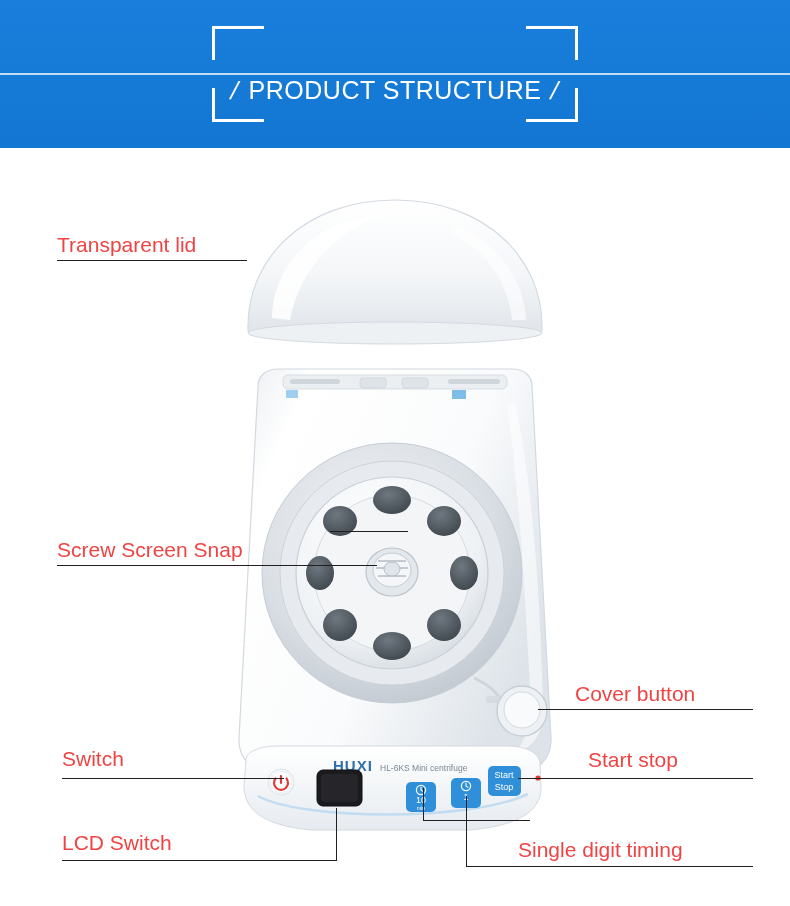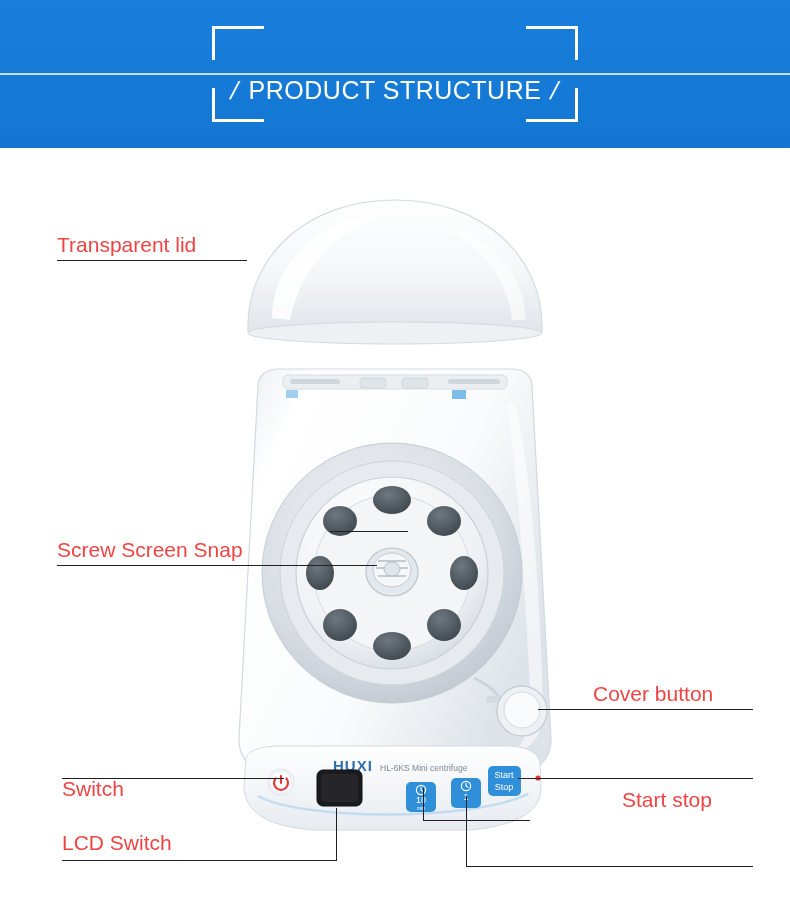--- a/index.html
+++ b/index.html
@@ -113,27 +113,27 @@
   
   #lbl-transparent-lid { left: 57px; top: 86px; }
   #ld-transparent-lid  { left: 57px; top: 112px; width: 190px; }
 
   #lbl-semi-auto { left: 408px; top: 357px; }
   #ld-semi-auto-1 { left: 330px; top: 383px; width: 78px; }
 
   #lbl-screw-rotor { left: 57px; top: 391px; }
   #ld-screw-rotor { left: 57px; top: 417px; width: 320px; }
 
-  #lbl-cover-button { left: 575px; top: 535px; margin-left: 18px; }
+  #lbl-cover-button { left: 575px; top: 535px; }
   #ld-cover-button { left: 538px; top: 561px; width: 215px; }
 
-  #lbl-switch { left: 62px; top: 630px; }
+  #lbl-switch { left: 62px; top: 600px; }
   #ld-switch { left: 62px; top: 630px; width: 222px; }
 
-  #lbl-start-stop { left: 622px; top: 601px; margin-top: 40px; }
+  #lbl-start-stop { left: 588px; top: 601px; }
   #ld-start-stop { left: 518px; top: 630px; width: 235px; }
 
   #lbl-tens-timing { left: 530px; top: 643px; }
   #ld-tens-timing { left: 423px; top: 672px; width: 107px; }
   #ld-tens-timing-v { left: 423px; top: 640px; width: 1px; height: 33px; background:#231f20; position:absolute; }
 
   #lbl-lcd { left: 62px; top: 684px; }
   #ld-lcd { left: 62px; top: 712px; width: 275px; }
   #ld-lcd-v { left: 336px; top: 660px; width: 1px; height: 53px; background:#231f20; position:absolute; }
 
@@ -325,16 +325,17 @@
   <div class="label" id="lbl-start-stop">Start stop</div>
   <div class="leader" id="ld-start-stop"></div>
 
   <div class="leader" id="ld-tens-timing"></div>
   <div id="ld-tens-timing-v"></div>
 
   <div class="label" id="lbl-lcd">LCD Switch</div>
   <div class="leader" id="ld-lcd"></div>
   <div id="ld-lcd-v"></div>
 
+  <div class="label" id="lbl-single-timing">Single digit timing</div>
   <div class="leader" id="ld-single-timing"></div>
   <div id="ld-single-timing-v"></div>
 
 </div>
 
 </body></html>

